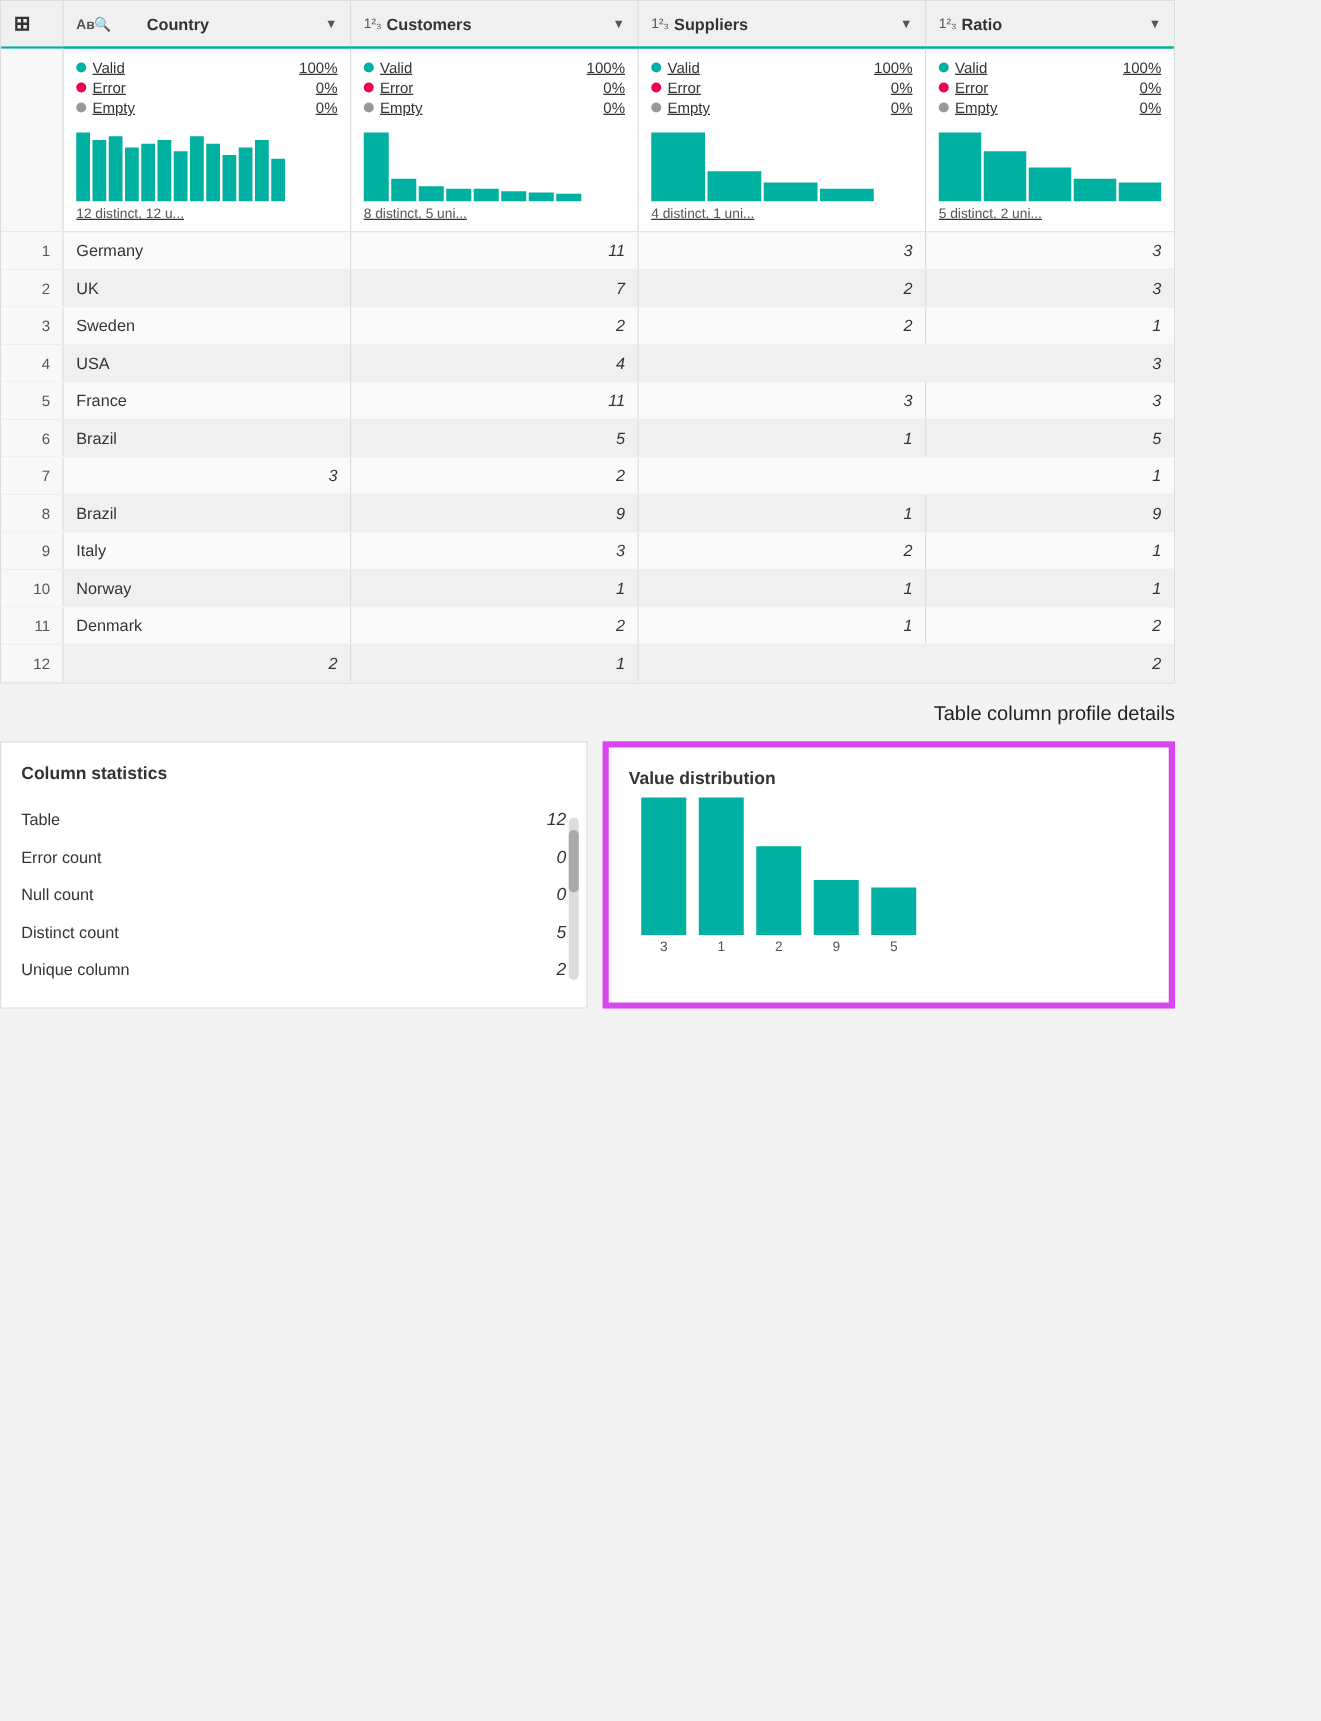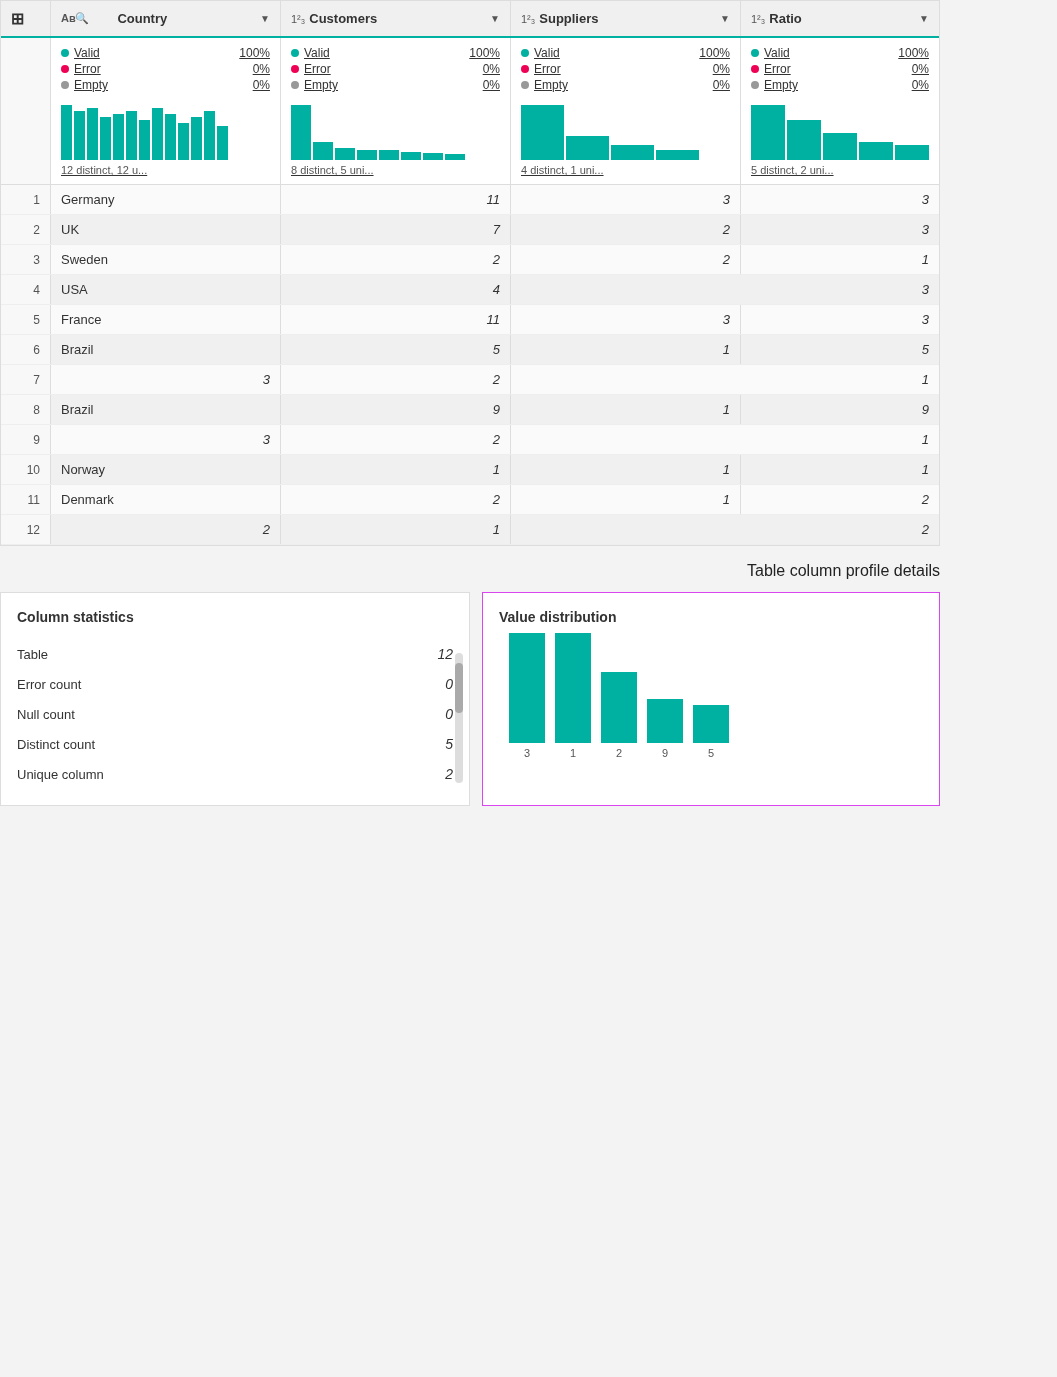--- a/index.html
+++ b/index.html
@@ -57,21 +57,21 @@
 
     .stats-panel { background: #fff; border: 1px solid #ddd; padding: 16px; width: 470px; flex-shrink: 0; position: relative; }
     .stats-panel-title { font-weight: 700; font-size: 14px; margin-bottom: 14px; }
     .stat-row { display: flex; justify-content: space-between; align-items: center; padding: 7px 0; border: none; font-size: 13px; }
     .stat-row-label { color: #333; }
     .stat-row-value { font-style: italic; font-size: 14px; color: #333; }
 
     .scroll-bar { position: absolute; right: 6px; top: 60px; width: 8px; height: 130px; background: #ddd; border-radius: 4px; }
     .scroll-thumb { width: 8px; height: 50px; background: #aaa; border-radius: 4px; margin-top: 10px; }
 
-    .dist-panel { background: #fff; border: 1px solid #d946ef; padding: 16px; flex: 1; }
+    .dist-panel { background: #fff; border: 5px solid #d946ef; padding: 16px; flex: 1; }
     .dist-panel-title { font-weight: 700; font-size: 14px; margin-bottom: 14px; }
 
     .dist-chart { display: flex; align-items: flex-end; height: 120px; gap: 10px; padding: 0 10px; }
     .dist-bar-group { display: flex; flex-direction: column; align-items: center; }
     .dist-bar { background: #00b0a0; width: 36px; }
     .dist-label { font-size: 11px; color: #555; margin-top: 4px; }
 
     .col-type-icon { font-size: 11px; font-weight: normal; color: #555; }
   </style>
 </head>
@@ -273,20 +273,21 @@
   </div>
       <div class="data-row">
     <div class="data-cell col-row-num">8</div>
     <div class="data-cell col-country">Brazil</div>
     <div class="data-cell col-customers num">9</div>
     <div class="data-cell col-suppliers num">1</div>
     <div class="data-cell col-ratio num">9</div>
   </div>
       <div class="data-row">
     <div class="data-cell col-row-num">9</div>
+    <div class="data-cell col-country">Italy</div>
     <div class="data-cell col-customers num">3</div>
     <div class="data-cell col-suppliers num">2</div>
     <div class="data-cell col-ratio num">1</div>
   </div>
       <div class="data-row">
     <div class="data-cell col-row-num">10</div>
     <div class="data-cell col-country">Norway</div>
     <div class="data-cell col-customers num">1</div>
     <div class="data-cell col-suppliers num">1</div>
     <div class="data-cell col-ratio num">1</div>

